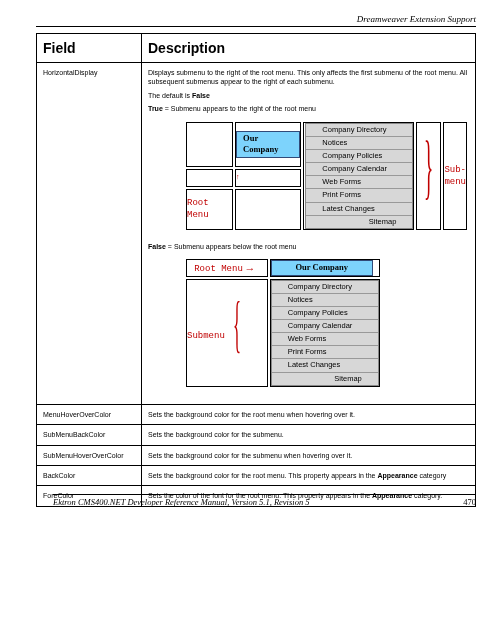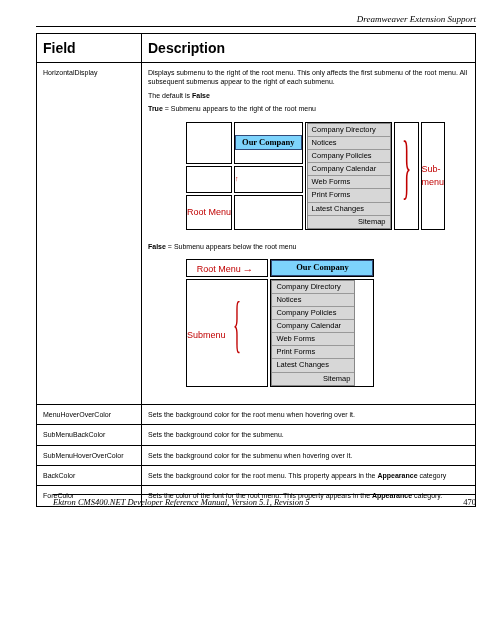--- a/index.html
+++ b/index.html
@@ -71,31 +71,31 @@
     font-family: "Times New Roman", Times, serif;
   }
   .submenu {
     display: inline-block;
     vertical-align: top;
     border: 1px solid #888;
   }
   .submenu div {
     background: #d7d7d7;
     border-bottom: 1px solid #999;
-    padding: 1px 4px;
+    padding: 1px 16px;
     font-size: 7.5px;
     font-family: Arial, Helvetica, sans-serif;
     color: #000;
     min-width: 74px;
   }
   .submenu div:last-child { border-bottom: none; text-align: right; }
 
   .red-label {
     color: #c00000;
-    font-family: Liberation Sans, sans-serif;
+    font-family: Liberation Mono, monospace;
     font-size: 9px;
   }
   .arrow-up {
     color: #c00000;
     font-size: 12px;
     line-height: 8px;
     text-align: center;
   }
   .arrow-right {
     color: #c00000;

